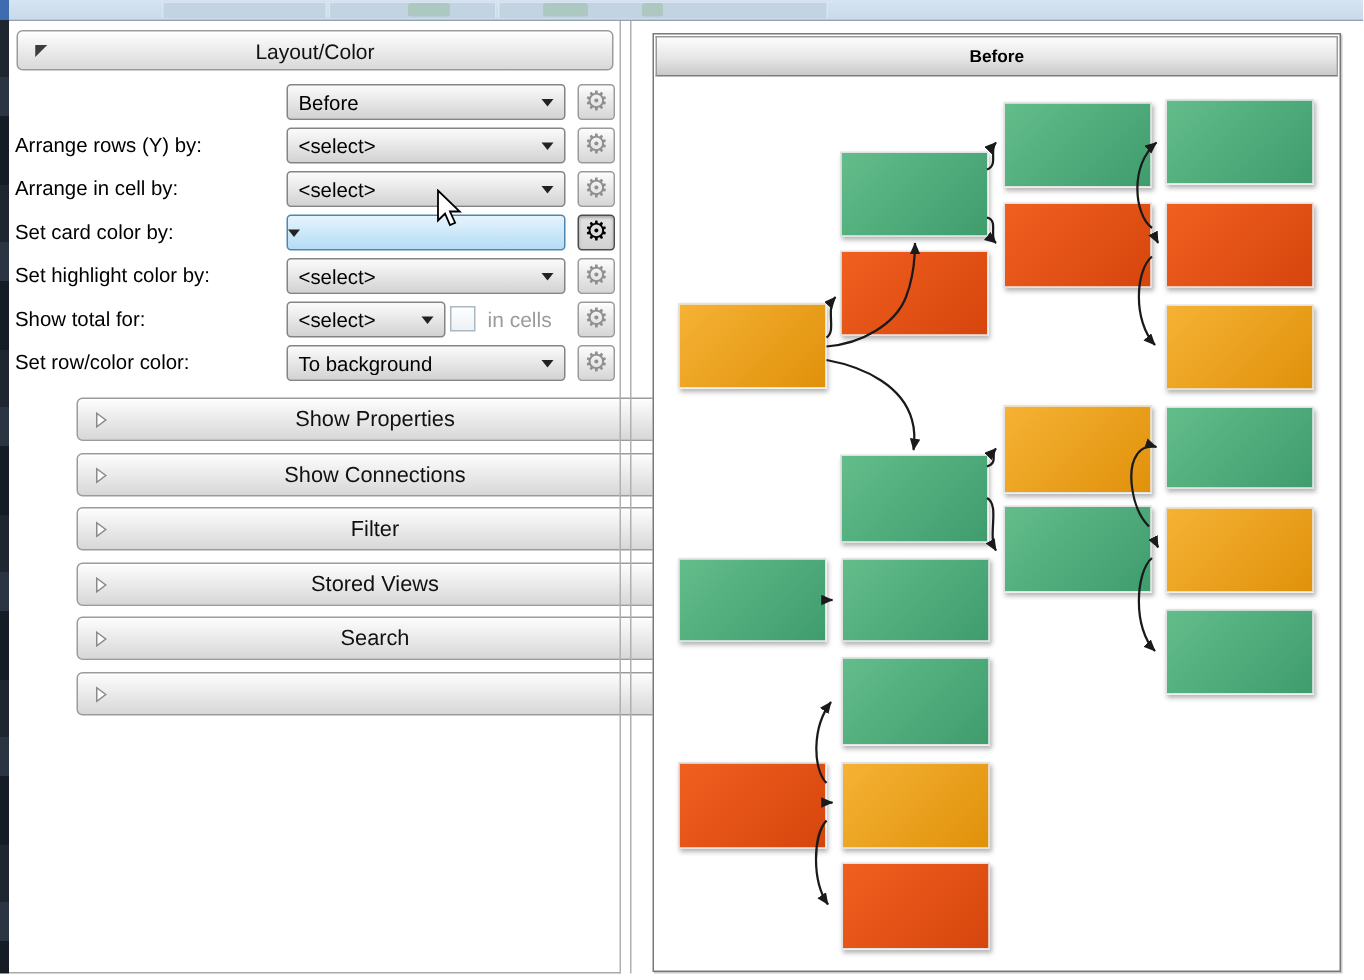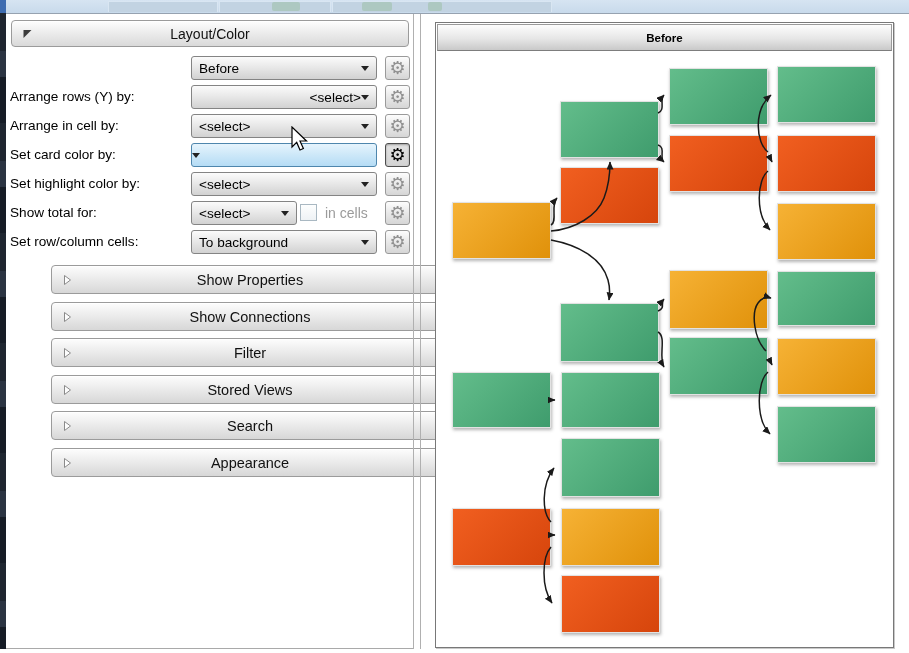--- a/index.html
+++ b/index.html
@@ -112,21 +112,21 @@
     <div class="row" style="top:56px;">
       <div class="dd">
         <span class="val">Before</span>
         <span class="arr"></span>
       </div>
       <div class="gearbtn">
         <span class="g">⚙</span>
       </div>
     </div>
 
-    <div class="row" style="top:85px;text-align:right;">
+    <div class="row" style="top:85px;">
       <span class="lbl">Arrange rows (Y) by:</span>
       <div class="dd">
         <span class="val">&lt;select&gt;</span>
         <span class="arr"></span>
       </div>
       <div class="gearbtn">
         <span class="g">⚙</span>
       </div>
     </div>
 
@@ -169,21 +169,21 @@
         <span class="arr"></span>
       </div>
       <span class="cb"></span>
       <span class="cb-lbl">in cells</span>
       <div class="gearbtn">
         <span class="g">⚙</span>
       </div>
     </div>
 
     <div class="row" style="top:230px;">
-      <span class="lbl">Set row/column cells:</span>
+      <span class="lbl">Set row/color color:</span>
       <div class="dd">
         <span class="val">To background</span>
         <span class="arr"></span>
       </div>
       <div class="gearbtn">
         <span class="g">⚙</span>
       </div>
     </div>
 
     <div class="acc-btn" style="top:265px;">
@@ -213,21 +213,20 @@
     <div class="acc-btn" style="top:411px;">
       <svg class="glyph" viewBox="0 0 9 11">
           <polygon points="1.5,1 7.5,5.5 1.5,10" fill="#fdfdfd" stroke="#8a8a8a" stroke-width="1"></polygon>
         </svg>
       <span class="cap">Search</span>
     </div>
     <div class="acc-btn" style="top:448px;">
       <svg class="glyph" viewBox="0 0 9 11">
           <polygon points="1.5,1 7.5,5.5 1.5,10" fill="#fdfdfd" stroke="#8a8a8a" stroke-width="1"></polygon>
         </svg>
-      <span class="cap">Appearance</span>
     </div>
   </div>
 
   <div class="lp-bottom-line"></div>
   <div class="splitter-line" style="left:413px;"></div>
   <div class="splitter-line" style="left:420px;"></div>
 
   <div class="right-panel">
     <div class="rp-header">
       <span class="cap">Before</span>

